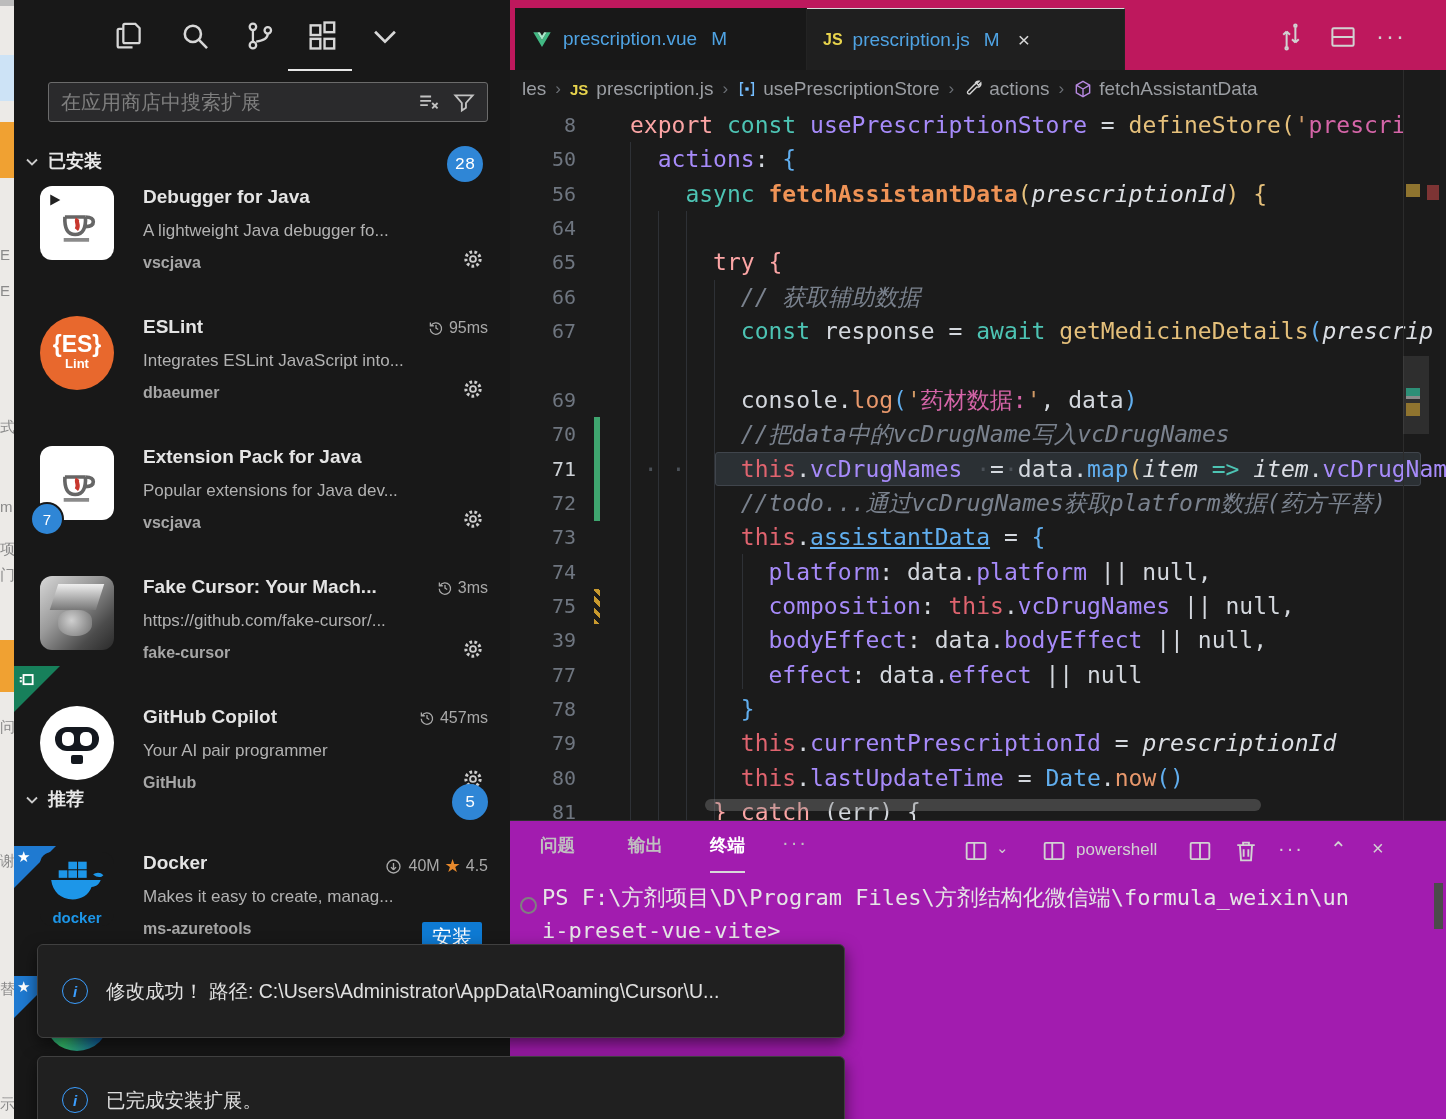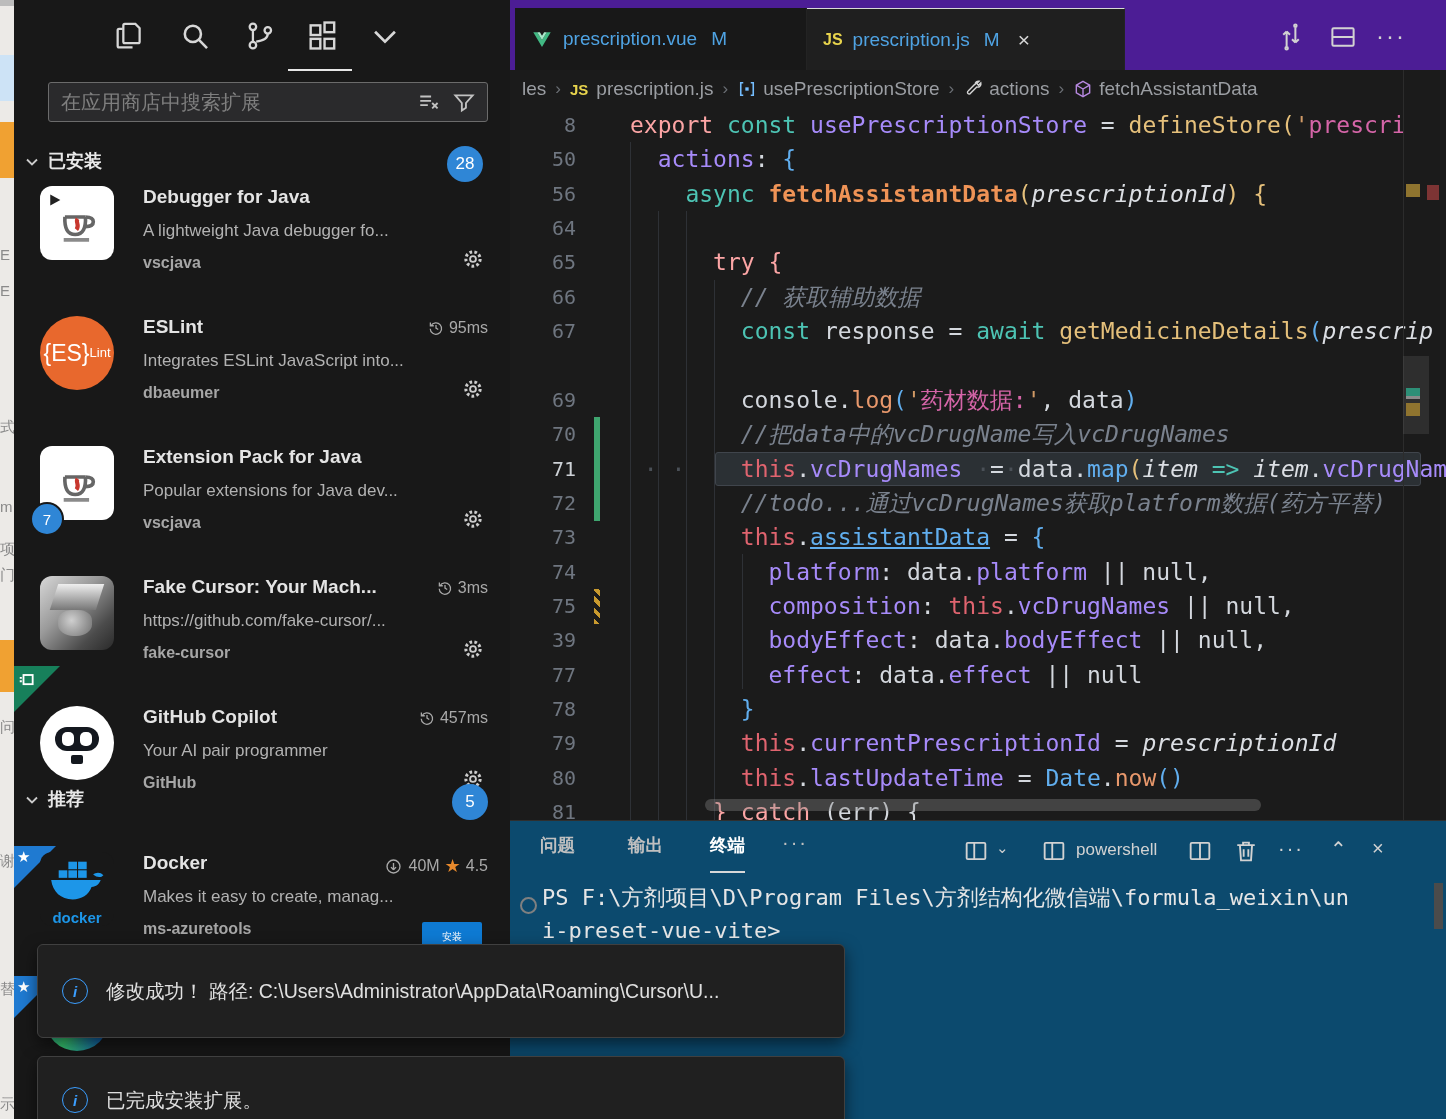--- a/index.html
+++ b/index.html
@@ -12,46 +12,46 @@
   
   .sidebar{position:absolute;left:14px;top:0;width:496px;height:1119px;background:#181818;border-right:1px solid #2a2a2a;overflow:hidden;}
   .aicon{position:absolute;width:34px;height:34px;color:#d7d7d7;cursor:pointer;}
   .aicon svg{width:100%;height:100%;}
   .act-underline{position:absolute;height:2px;background:#e6e6e6;}
   .searchbox{position:absolute;left:34px;top:82px;width:440px;height:40px;background:#2a2a2c;border:1px solid #6b6b6b;border-radius:3px;box-sizing:border-box;}
   .searchbox input{position:absolute;left:10px;top:3px;width:330px;height:30px;background:transparent;border:none;outline:none;color:#cfcfcf;font-size:20px;font-family:"Liberation Sans",sans-serif;}
   .searchbox input::placeholder{color:#7f7f7f;}
   .sicon{position:absolute;top:7px;width:26px;height:26px;color:#c2c2c2;}
   .sicon svg{width:100%;height:100%}
-  .sechead{position:absolute;left:0;width:496px;height:34px;}
+  .sechead{position:absolute;left:0;width:496px;height:34px;font-family:Liberation Mono, monospace;}
   .sechead .chev{position:absolute;left:8px;top:6px;width:20px;height:20px;color:#cccccc;}
   .sechead .lbl{position:absolute;left:34px;top:3px;font-size:18px;font-weight:bold;color:#e8e8e8;}
   .badge{position:absolute;width:36px;height:36px;border-radius:50%;background:#2f86d6;color:#fff;font-size:17px;display:flex;align-items:center;justify-content:center;}
   .extitem{position:absolute;left:0;width:496px;height:130px;cursor:pointer;}
   .exticon{position:absolute;left:26px;top:6px;width:74px;height:74px;border-radius:12px;overflow:hidden;}
   .extitem .title{position:absolute;left:129px;top:6px;font-size:19px;font-weight:bold;color:#e4e4e4;white-space:nowrap;max-width:250px;overflow:hidden;}
   .extitem .time{position:absolute;right:22px;top:9px;font-size:16px;color:#a9a9a9;display:flex;align-items:center;gap:4px;}
   .extitem .time svg{width:18px;height:18px;color:#a9a9a9}
   .extitem .desc{position:absolute;left:129px;top:41px;font-size:17px;color:#b2b2b2;white-space:nowrap;max-width:350px;overflow:hidden;}
   .extitem .pub{position:absolute;left:129px;top:74px;font-size:16px;font-weight:bold;color:#a6a6a6;}
   .extitem .gear{position:absolute;right:24px;top:66px;width:26px;height:26px;color:#cccccc;cursor:pointer;}
   .extitem .gear svg{width:100%;height:100%}
   .iconbadge{position:absolute;left:16px;top:62px;width:30px;height:30px;border-radius:50%;background:#2f86d6;color:#fff;font-size:15px;display:flex;align-items:center;justify-content:center;border:2px solid #181818;}
   .stats{position:absolute;right:22px;top:9px;font-size:16px;color:#a9a9a9;display:flex;align-items:center;gap:5px;}
   .stats svg{width:19px;height:19px;color:#a9a9a9}
   .stats .star{color:#e8892c;font-size:18px;}
-  .installbtn{position:absolute;right:28px;top:76px;width:60px;height:30px;background:#0e7ad3;color:#fff;font-size:10px;border:none;border-radius:2px;display:flex;align-items:center;justify-content:center;cursor:pointer;}
+  .installbtn{position:absolute;right:28px;top:76px;width:60px;height:30px;background:#0e7ad3;color:#fff;font-size:20px;border:none;border-radius:2px;display:flex;align-items:center;justify-content:center;cursor:pointer;}
   .corner{position:absolute;width:0;height:0;}
   .corner.star{border-top:42px solid #1f7ad1;border-right:42px solid transparent;}
   .corner.remote{border-top:46px solid #17805b;border-right:46px solid transparent;}
   .corner .glyph{position:absolute;left:3px;top:-40px;color:#fff;font-size:15px;}
   .corner svg{position:absolute;left:2px;top:-42px;width:20px;height:20px;}
   
   .editor{position:absolute;left:510px;top:0;right:0;height:820px;background:#1b1b1b;overflow:hidden;}
-  .tabbar{position:absolute;left:0;top:0;right:0;height:70px;background:#4c1d95;text-align:center;}
+  .tabbar{position:absolute;left:0;top:0;right:0;height:70px;background:#be185d;text-align:center;}
   .tab{position:absolute;top:8px;height:62px;display:flex;align-items:center;padding:0 16px;box-sizing:border-box;font-size:19px;color:#4fa3e3;cursor:pointer;background:#181818;border-right:1px solid #232323;}
   .tab.active{background:#1f1f1f;border-top:1.5px solid #d8d8d8;}
   .tab .ticon{width:22px;height:22px;margin-right:10px;display:inline-flex;}
   .tab .jsbadge{color:#e8d44d;font-weight:bold;font-size:16px;margin-right:10px;font-family:"Liberation Sans",sans-serif;}
   .tab .mod{margin-left:14px;color:#4fa3e3;}
   .tab .close{margin-left:18px;color:#d7d7d7;font-size:21px;line-height:1;cursor:pointer;}
   .eact{position:absolute;top:22px;width:30px;height:30px;color:#d2d2d2;cursor:pointer;}
   .eact svg{width:100%;height:100%}
   .crumbs{position:absolute;left:0;top:70px;right:0;height:38px;display:flex;align-items:center;padding-left:12px;font-size:19px;color:#9b9ea3;background:#1b1b1b;}
   .crumbs .sep{margin:0 9px;color:#6b6f75;font-size:17px;}
@@ -74,21 +74,21 @@
   .tk-th{color:#e0646f}.tk-fn{color:#e5c07b}.tk-fnb{color:#ef9356;font-weight:bold}
   .tk-or{color:#e8986c}.tk-bl{color:#61aeee}.tk-sq{color:#d19a66}.tk-str{color:#d565a8}
   .tk-cm{color:#7a828e;font-style:italic}.tk-pm{color:#dcdfe4;font-style:italic}.tk-ws{color:#4a5057}
   .tk-lk{color:#61aeee;text-decoration:underline;}
   .guide{position:absolute;width:1px;background:#2e3136;}
   .ruler-line{position:absolute;width:1px;background:#2c2c2c;}
   .rmark{position:absolute;}
   .vthumb{position:absolute;background:rgba(115,115,115,.22);}
   .hscroll{position:absolute;height:12px;border-radius:6px;background:rgba(135,135,135,.38);cursor:pointer;}
   
-  .panel{position:absolute;left:510px;top:820px;right:0;bottom:0;background:#0c4a6e;border-top:1px solid #2f2f2f;text-align:right;}
+  .panel{position:absolute;left:510px;top:820px;right:0;bottom:0;background:#a21caf;border-top:1px solid #2f2f2f;text-align:right;}
   .ptab{position:absolute;top:12px;height:32px;font-size:17.5px;font-weight:bold;color:#c0c0c0;cursor:pointer;}
   .ptab.active{color:#ffffff;border-bottom:2px solid #d8d8d8;padding-bottom:6px;}
   .pmore{position:absolute;top:10px;color:#c0c0c0;font-size:20px;letter-spacing:2px;cursor:pointer;}
   .picon{position:absolute;top:16px;width:28px;height:28px;color:#d2d2d2;cursor:pointer;}
   .picon svg{width:100%;height:100%}
   .plabel{position:absolute;top:19px;font-size:17px;color:#d2d2d2;cursor:pointer;}
   .pchar{position:absolute;top:16px;color:#d2d2d2;font-size:20px;cursor:pointer;}
   .termline{position:absolute;left:32px;font-family:"DejaVu Sans Mono",monospace;font-size:22px;color:#e6e6e6;white-space:pre;}
   .promptdot{position:absolute;left:10px;top:76px;width:13px;height:13px;border:2px solid #808080;border-radius:50%;}
   .pscroll{position:absolute;right:3px;top:62px;width:9px;height:46px;background:#4b4b4b;}
@@ -190,21 +190,21 @@
       <div class="desc">A lightweight Java debugger fo...</div>
       <div class="pub">vscjava</div>
       <span class="gear"><svg viewBox="0 0 24 24" fill="none" stroke="currentColor">
               <circle cx="12" cy="12" r="6.6" stroke-width="2.8" stroke-dasharray="2.5 2.1"></circle>
               <circle cx="12" cy="12" r="2.7" stroke-width="1.7"></circle>
             </svg></span>
 
     </div>
     <div class="extitem" style="top:310px">
       <div class="exticon">
-            <div style="width:100%;height:100%;border-radius:50%;background:#e8682d;color:#fff;display:flex;flex-direction:row;align-items:center;justify-content:center;font-weight:normal">
+            <div style="width:100%;height:100%;border-radius:50%;background:#e8682d;color:#fff;display:flex;flex-direction:column;align-items:center;justify-content:center;font-weight:bold">
               <div style="font-size:23px;line-height:1">{ES}</div>
               <div style="font-size:13px;line-height:1.3">Lint</div>
             </div>
           </div>
 
       <div class="title">ESLint</div>
       <div class="time"><span style="display:inline-flex;width:18px;height:18px">
               <svg viewBox="0 0 24 24" fill="none" stroke="currentColor" stroke-width="1.7">
                 <path d="M4.5 4.5V9h4.5"></path>
                 <path d="M5.3 9a7.6 7.6 0 1 1-1 4"></path>

